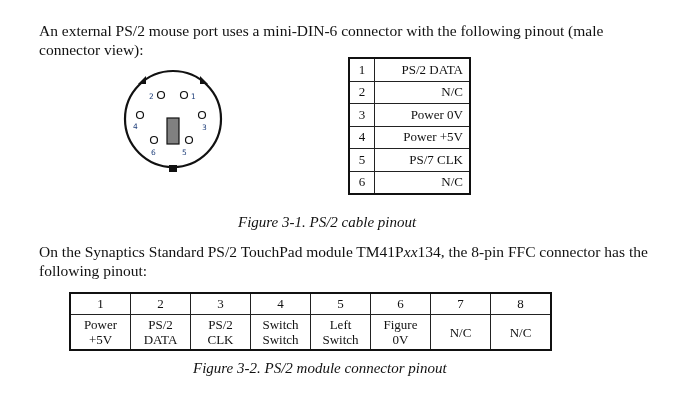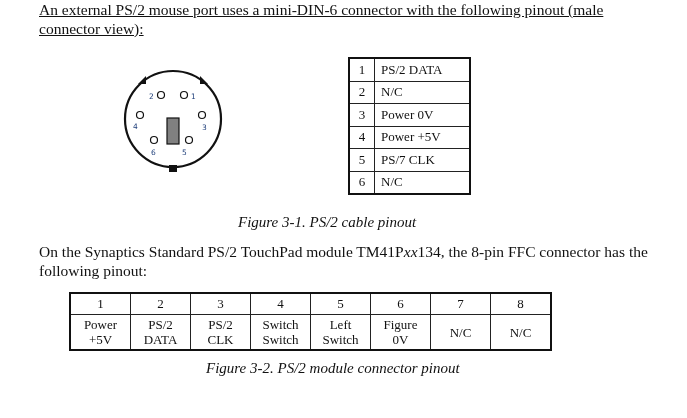--- a/index.html
+++ b/index.html
@@ -1,27 +1,27 @@
 <!DOCTYPE html>
 <html><head>
 <meta charset="utf-8">
 <style>
   html, body { margin:0; padding:0; background:#ffffff; }
   body { width:687px; height:418px; position:relative; overflow:hidden;
          font-family:"Liberation Serif", serif; color:#111; }
   .para { position:absolute; left:39px; font-size:15.5px; line-height:19px; margin:0; }
-  #p1 { top:0; width:620px;text-decoration:underline; }
+  #p1 { top:21px; width:620px; }
   #p2 { top:242px; width:620px; }
   .caption { position:absolute; font-style:italic; font-size:15px; margin:0; }
   #cap1 { left:238px; top:214px; }
-  #cap2 { left:206px; top:360px; }
+  #cap2 { left:193px; top:360px; }
   #connector { position:absolute; left:118px; top:66px; width:110px; height:106px; }
   table { border-collapse:collapse; position:absolute; font-family:"Liberation Serif", serif; }
   #pin-table { left:348px; top:57px; border:2px solid #111; font-size:13px; }
-  #pin-table td { border:1px solid #222; height:21.5px; padding:0 6px; }
+  #pin-table td { border:1px solid #222; height:21.5px; padding:0 6px;text-align:right; }
   #pin-table td.num { width:12px; text-align:center; }
   #pin-table td.sig { width:82px; }
   #ffc-table { left:69px; top:292px; border:2px solid #111; font-size:13px; }
   #ffc-table td { border:1px solid #222; text-align:center; width:59px; padding:0; }
   #ffc-table tr.head td { height:20px; }
   #ffc-table tr.body td { height:34px; line-height:15px;margin-top:40px; }
 </style>
 </head>
 <body>
 

